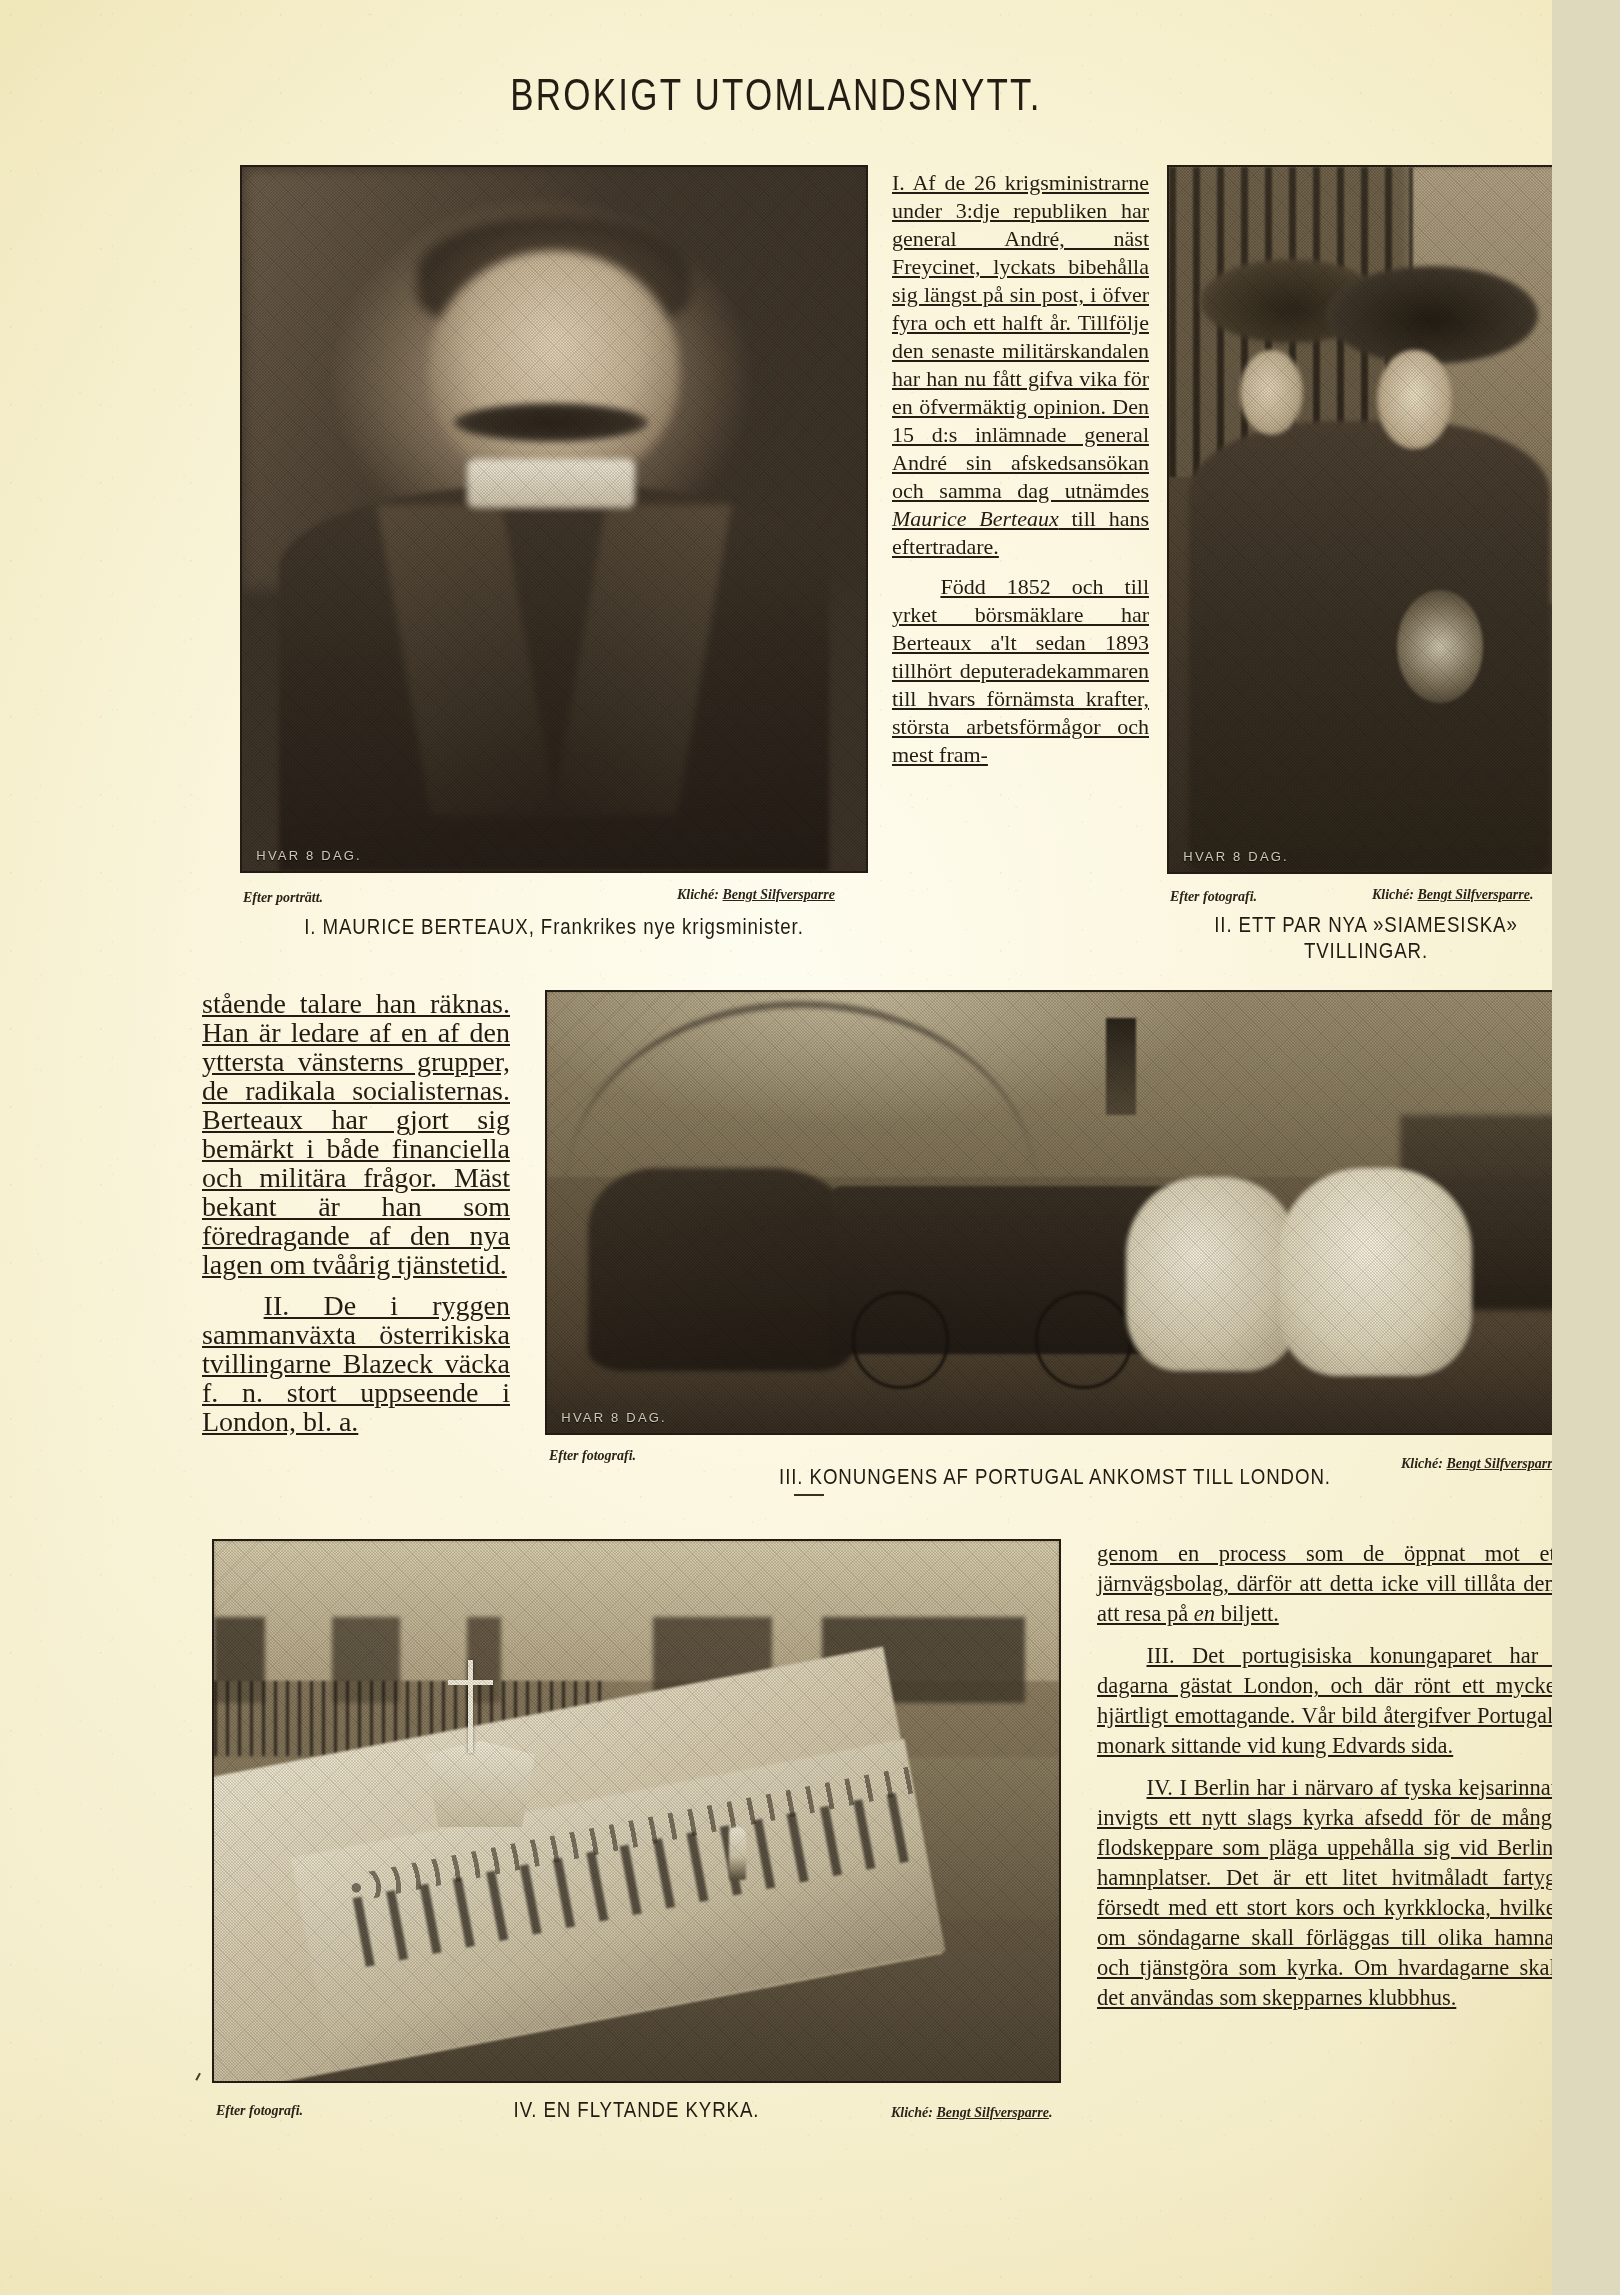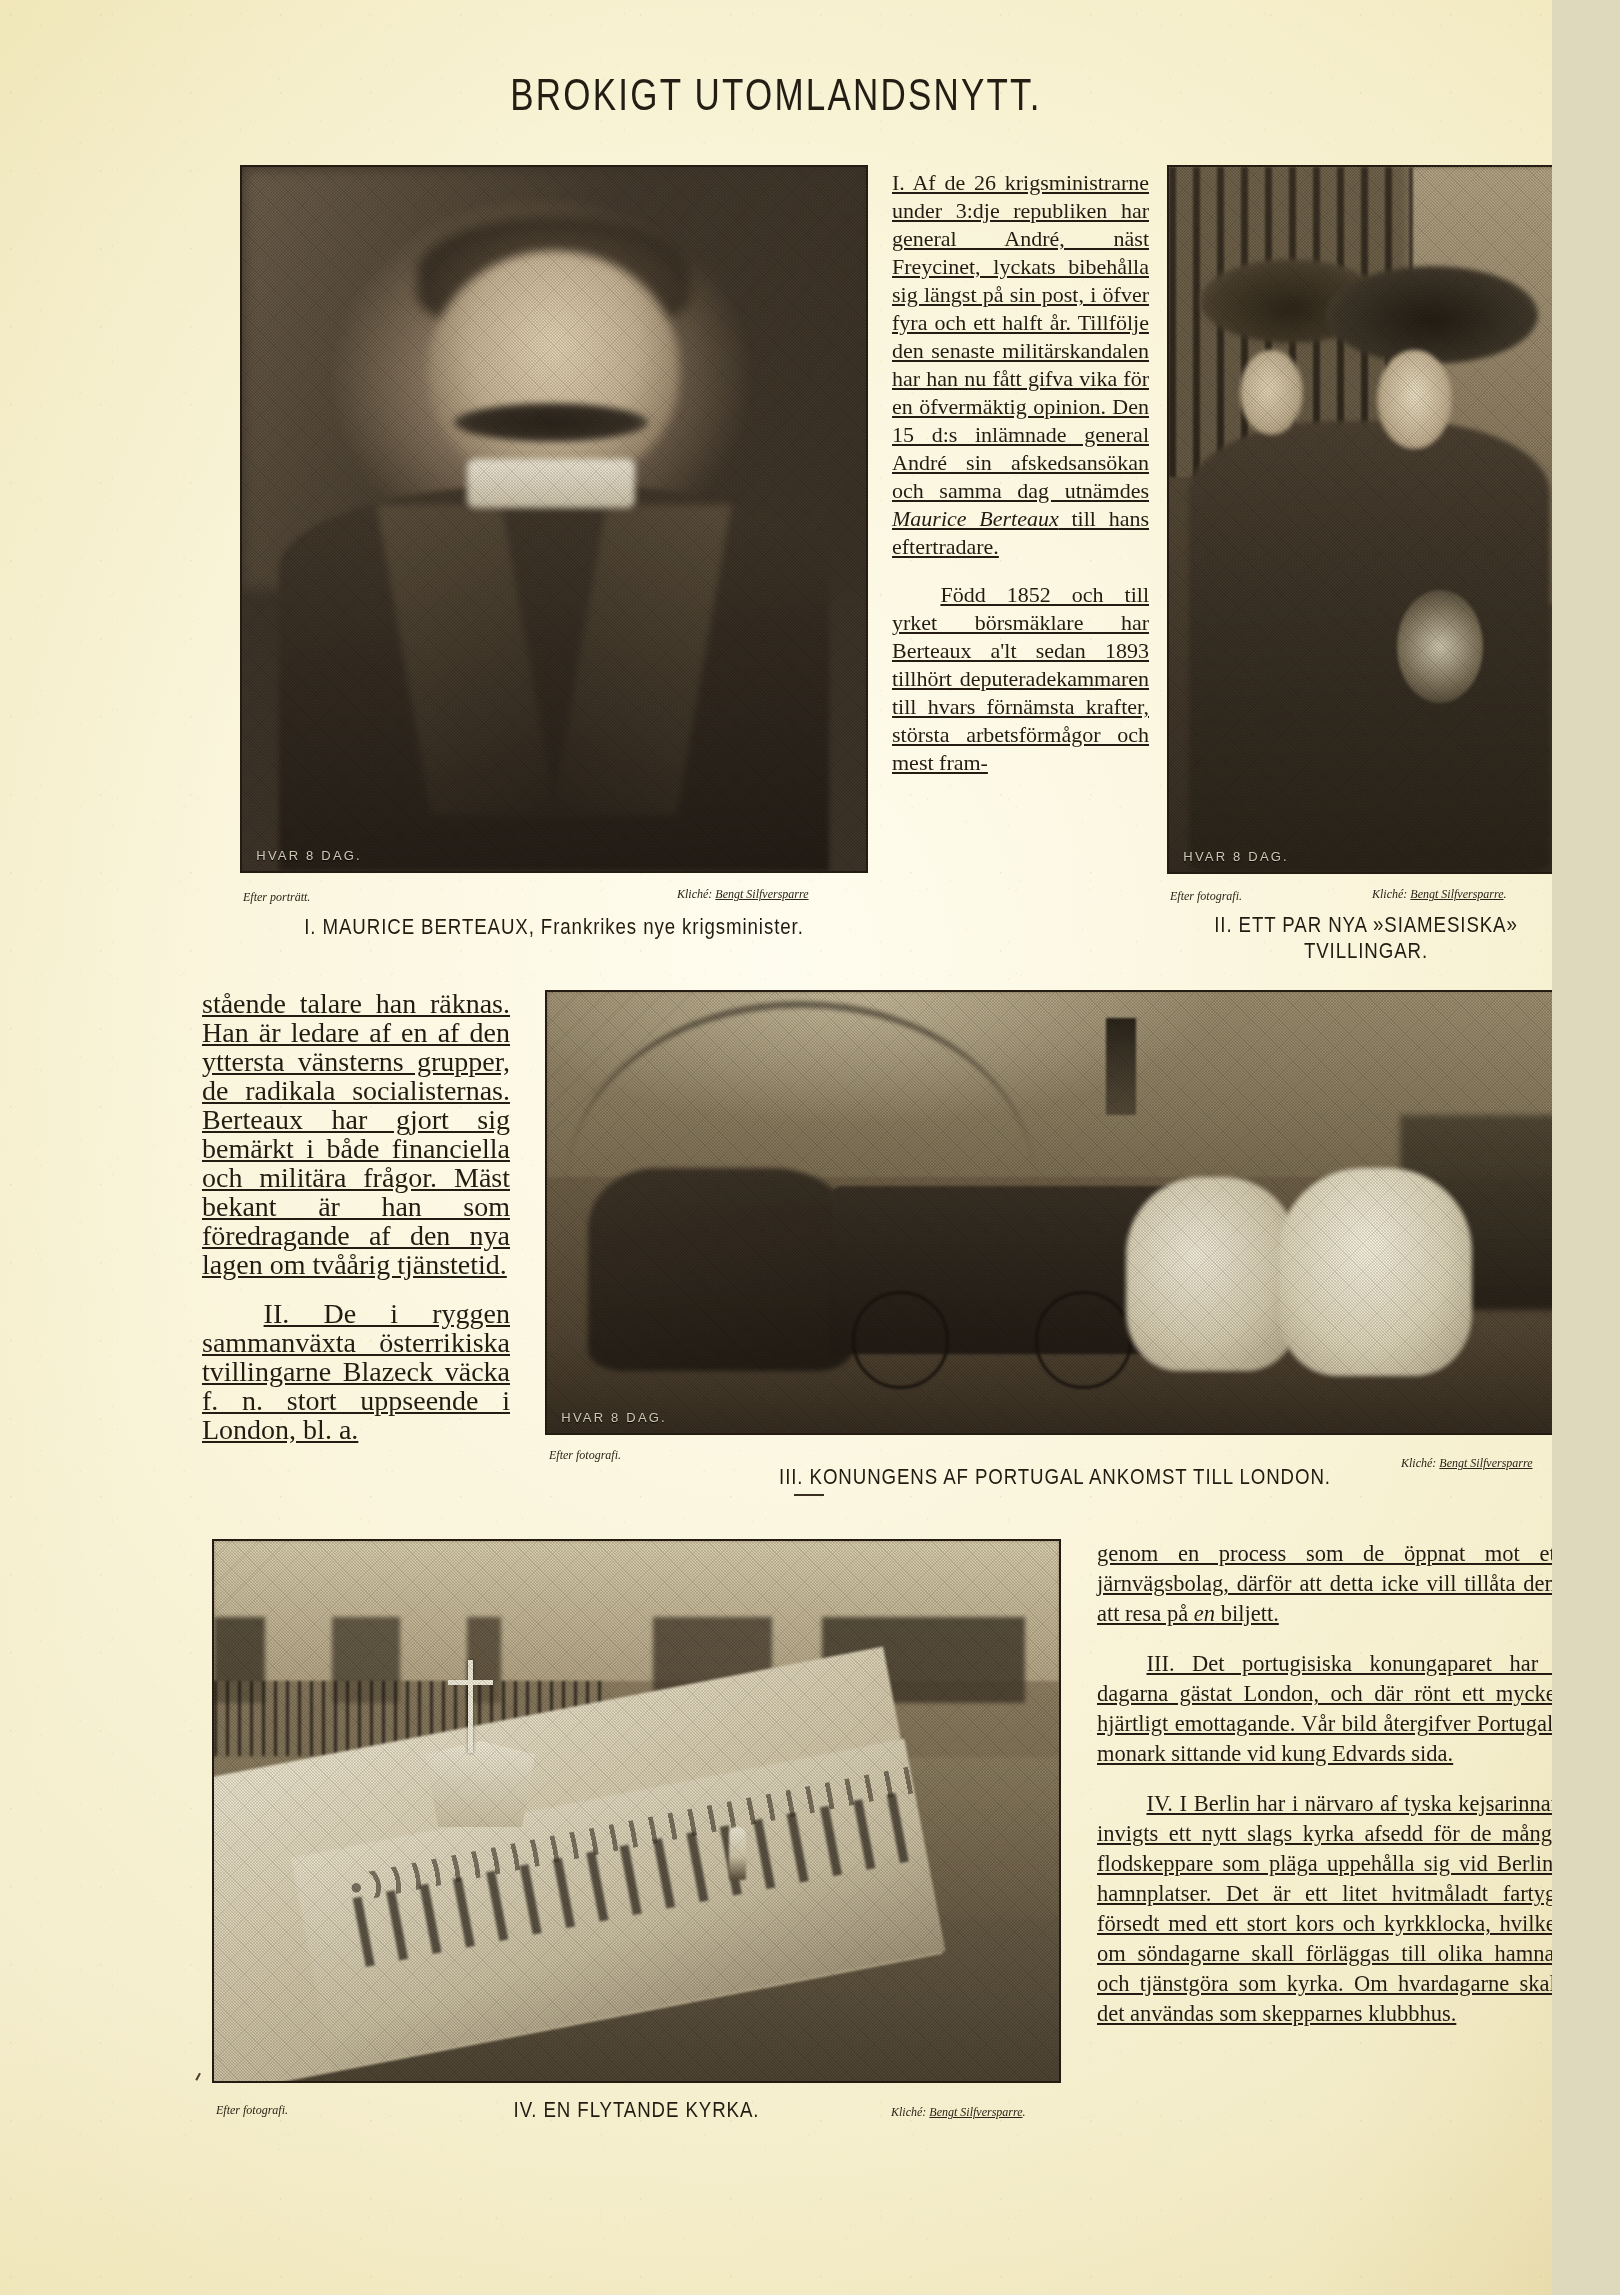--- a/index.html
+++ b/index.html
@@ -335,21 +335,21 @@
   
   .col {
     position: absolute;
     font-family: "Liberation Serif", serif;
     color: #241c13;
     text-align: justify;
     text-justify: inter-word;
     -webkit-hyphens: none; hyphens: none; text-decoration: underline;
   }
   .col p { margin: 0; }
-  .col p + p { margin-top: 20px; }
+  .col p + p { margin-top: 12px; }
   .col p.ind { text-indent: 2.2em; }
 
   
   #col-center {
     left: 892px; top: 169px; width: 257px;
     font-size: 22px;
     line-height: 28px;
   }
   
   #col-left-2 {
@@ -364,22 +364,22 @@
     line-height: 30px;
   }
 
   em.it { font-style: italic; }
 
   
   .credit {
     position: absolute;
     font-family: "Liberation Serif", serif;
     font-style: italic;
-    font-weight: normal;
-    font-size: 12px;
+    font-weight: bold;
+    font-size: 14px;
     color: #2b2318;
     white-space: nowrap;
   }
   .credit .ul { text-decoration: underline; }
 
   .caption {
     position: absolute;
     font-family: "Liberation Sans", sans-serif;
     font-size: 18.7px;
     letter-spacing: 0.9px;

